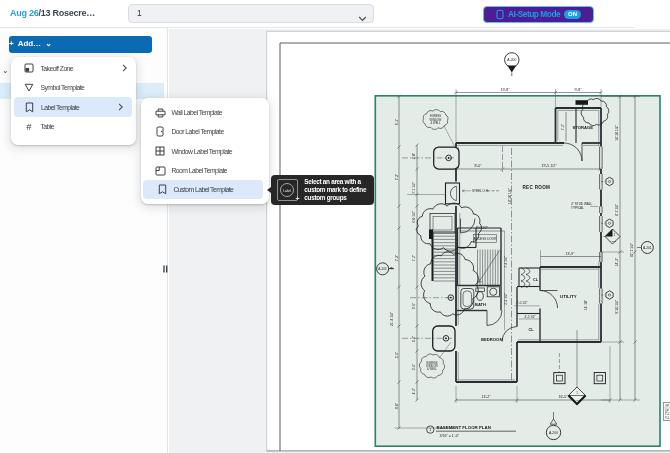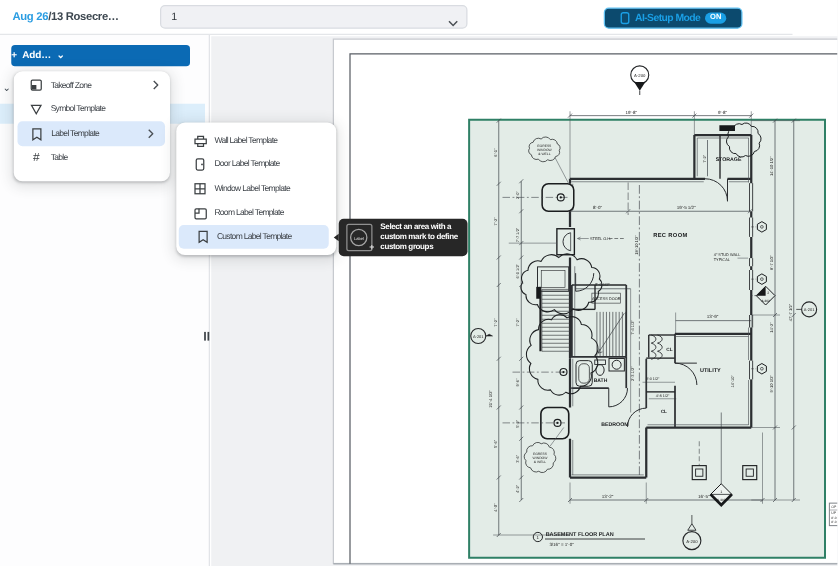--- a/index.html
+++ b/index.html
@@ -8,21 +8,21 @@
 #topbar { position:absolute; left:0; top:0; width:634px; height:28px;
   background:#fff; border-bottom:1px solid #e4e6e9; z-index:5; }
 #crumb { position:absolute; left:10px; top:7.5px; font-size:9px; font-weight:bold;
   color:#3d4750; letter-spacing:-0.25px; }
 #crumb .b { color:#2b9de2; }
 #psel { position:absolute; left:128px; top:4px; width:246px; height:19px;
   background:#f0f1f4; border:1px solid #d9dce1; border-radius:4px;
   font-size:8.5px; color:#2e3338; line-height:17px; padding-left:8px; }
 #psel .chev { position:absolute; right:6px; top:6px; }
 #aibtn { position:absolute; left:483px; top:5.5px; width:111px; height:17px;
-  background:#0c4a6e; border:1px solid #5fc0f1; border-radius:4px;
+  background:#4c1d95; border:1px solid #5fc0f1; border-radius:4px;
   display:flex; align-items:center; justify-content:center; gap:4px; }
 #aibtn .txt { color:#1a9fe5; font-weight:bold; font-size:8.3px; letter-spacing:-0.45px; }
 #aibtn .pill { background:#1a9fe5; color:#fff; font-weight:bold; font-size:6px;
   border-radius:6px; padding:1.5px 3.8px; line-height:1; letter-spacing:0.1px; }
 
 #sidebar { position:absolute; left:0; top:28px; width:168px; height:425px;
   background:#fdfdfe; border-right:1px solid #e2e4e8; z-index:2; }
 #addbtn { position:absolute; left:9px; top:8px; width:143px; height:16.5px;
   background:#0b6ab4; border-radius:3px; color:#fff; font-size:8px; font-weight:bold;
   text-align:left; line-height:15.5px; letter-spacing:-0.1px; }

